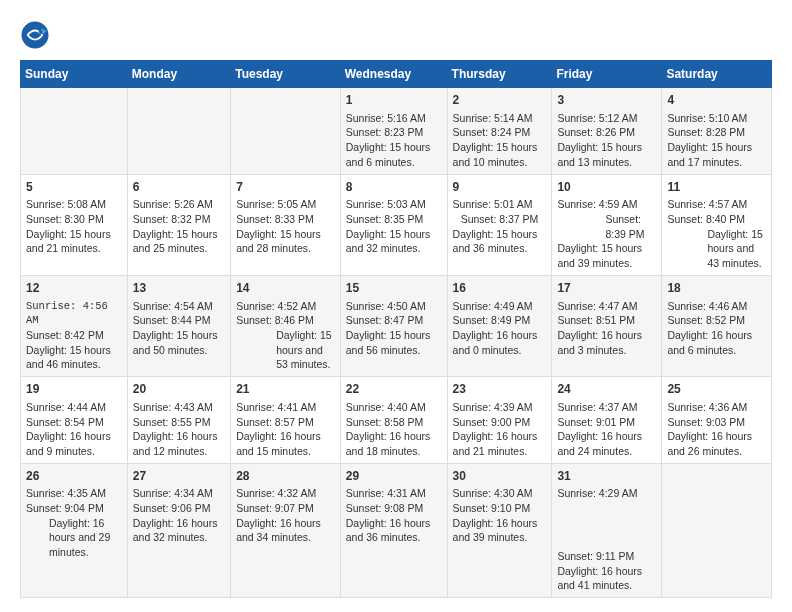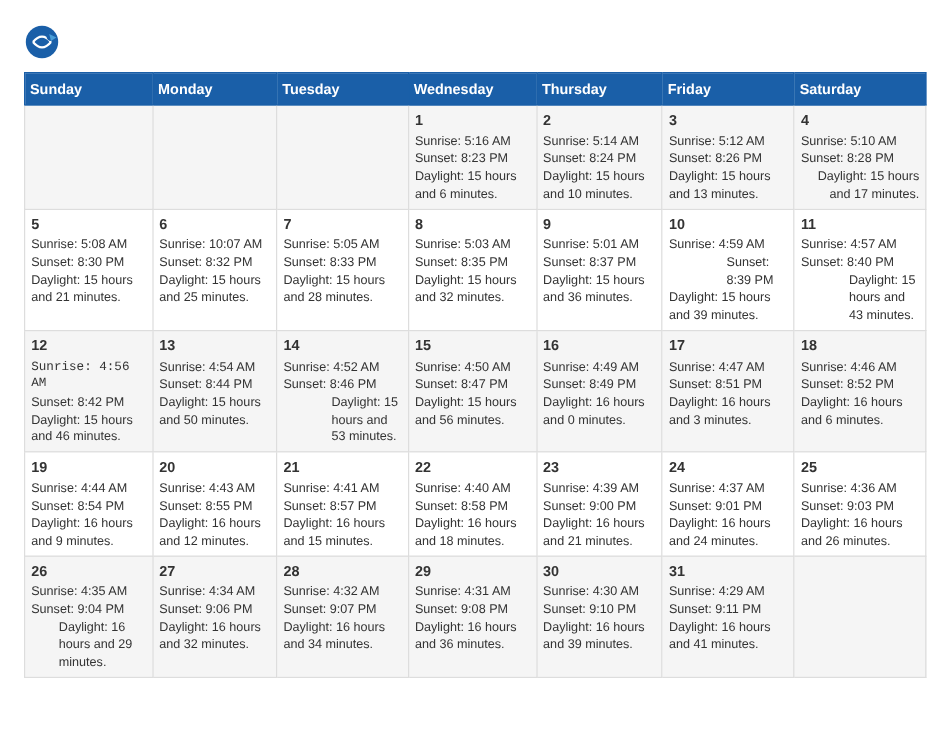--- a/index.html
+++ b/index.html
@@ -152,52 +152,52 @@
         <td>
           <span class="day-num">3</span>
           <span style="display: block;">Sunrise: 5:12 AM</span>
           <span style="display: block;">Sunset: 8:26 PM</span>
           <span style="display: block;">Daylight: 15 hours and 13 minutes.</span>
         </td>
         <td>
           <span class="day-num">4</span>
           <span style="display: block;">Sunrise: 5:10 AM</span>
           <span style="display: block;">Sunset: 8:28 PM</span>
-          <span style="display: block; text-align: right;">Daylight: 15 hours and 17 minutes.</span>
+          <span style="display: block;">Daylight: 15 hours and 17 minutes.</span>
         </td>
       </tr>
       <tr>
         <td>
           <span class="day-num">5</span>
           <span style="display: block;">Sunrise: 5:08 AM</span>
           <span style="display: block;">Sunset: 8:30 PM</span>
           <span style="display: block;">Daylight: 15 hours and 21 minutes.</span>
         </td>
         <td>
           <span class="day-num">6</span>
-          <span style="display: block;">Sunrise: 10:07 AM</span>
+          <span style="display: block;">Sunrise: 5:26 AM</span>
           <span style="display: block;">Sunset: 8:32 PM</span>
           <span style="display: block;">Daylight: 15 hours and 25 minutes.</span>
         </td>
         <td>
           <span class="day-num">7</span>
           <span style="display: block;">Sunrise: 5:05 AM</span>
           <span style="display: block;">Sunset: 8:33 PM</span>
           <span style="display: block;">Daylight: 15 hours and 28 minutes.</span>
         </td>
         <td>
           <span class="day-num">8</span>
           <span style="display: block;">Sunrise: 5:03 AM</span>
           <span style="display: block;">Sunset: 8:35 PM</span>
           <span style="display: block;">Daylight: 15 hours and 32 minutes.</span>
         </td>
         <td>
           <span class="day-num">9</span>
           <span style="display: block;">Sunrise: 5:01 AM</span>
-          <span style="display: block;">Sunset: 8:37 PM</span>
+          <span style="display: block; text-align: center;">Sunset: 8:37 PM</span>
           <span style="display: block;">Daylight: 15 hours and 36 minutes.</span>
         </td>
         <td>
           <span class="day-num">10</span>
           <span style="display: block;">Sunrise: 4:59 AM</span>
           <span style="display: block; margin-left: 48px;">Sunset: 8:39 PM</span>
           <span style="display: block;">Daylight: 15 hours and 39 minutes.</span>
         </td>
         <td>
           <span class="day-num">11</span>
@@ -321,19 +321,19 @@
         </td>
         <td>
           <span class="day-num">30</span>
           <span style="display: block;">Sunrise: 4:30 AM</span>
           <span style="display: block;">Sunset: 9:10 PM</span>
           <span style="display: block;">Daylight: 16 hours and 39 minutes.</span>
         </td>
         <td>
           <span class="day-num">31</span>
           <span style="display: block;">Sunrise: 4:29 AM</span>
-          <span style="display: block;">Sunset: 9:11 PM</span>
+          <span style="display: block; margin-top: 48px;">Sunset: 9:11 PM</span>
           <span style="display: block;">Daylight: 16 hours and 41 minutes.</span>
         </td>
         <td class="empty"></td>
       </tr>
     </tbody>
 </table>
 
 </body></html>

